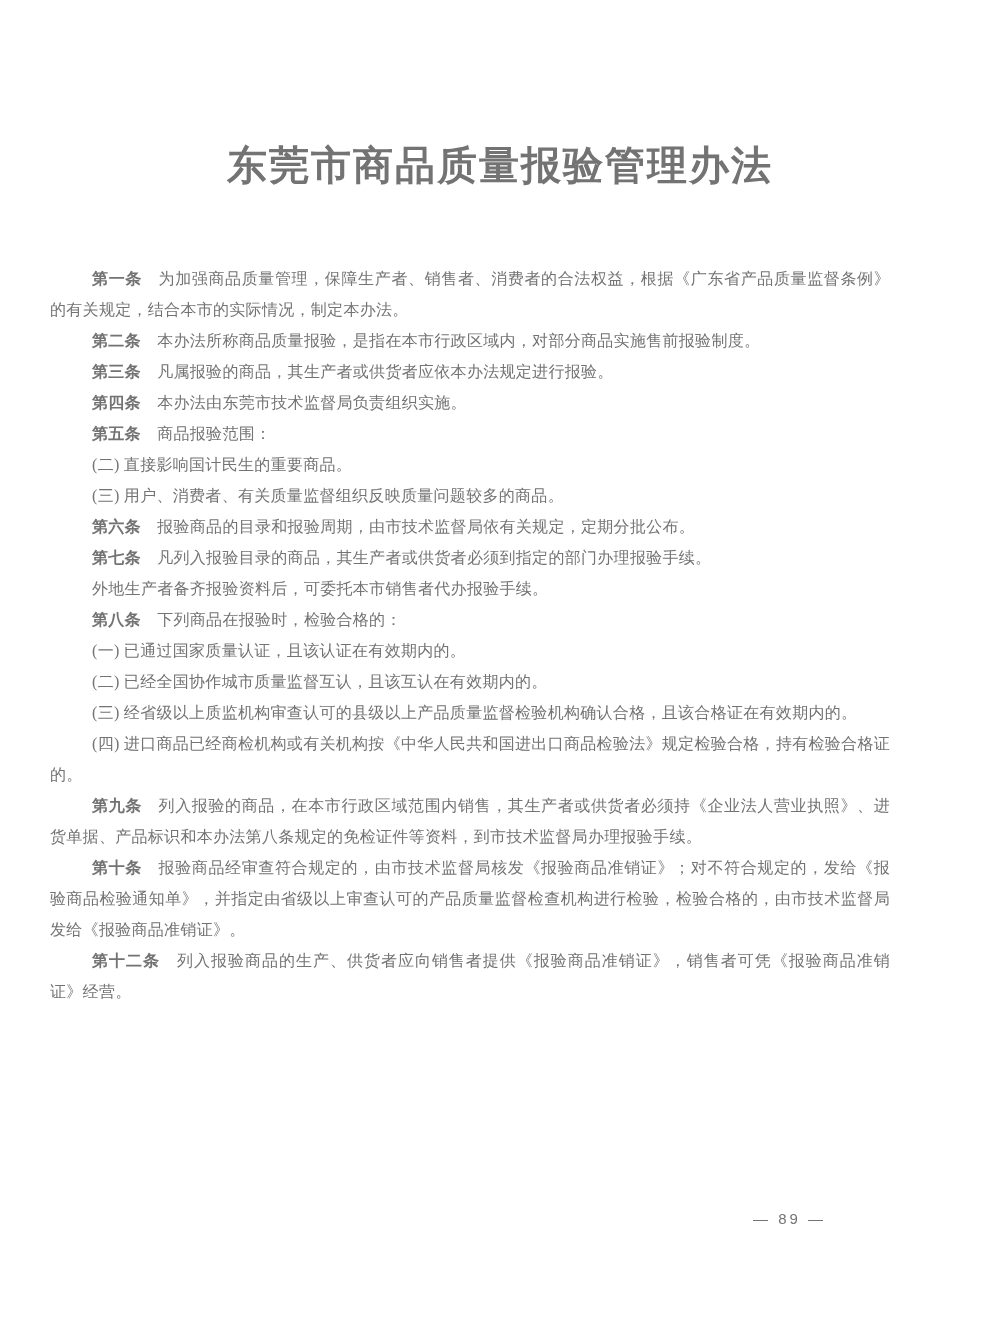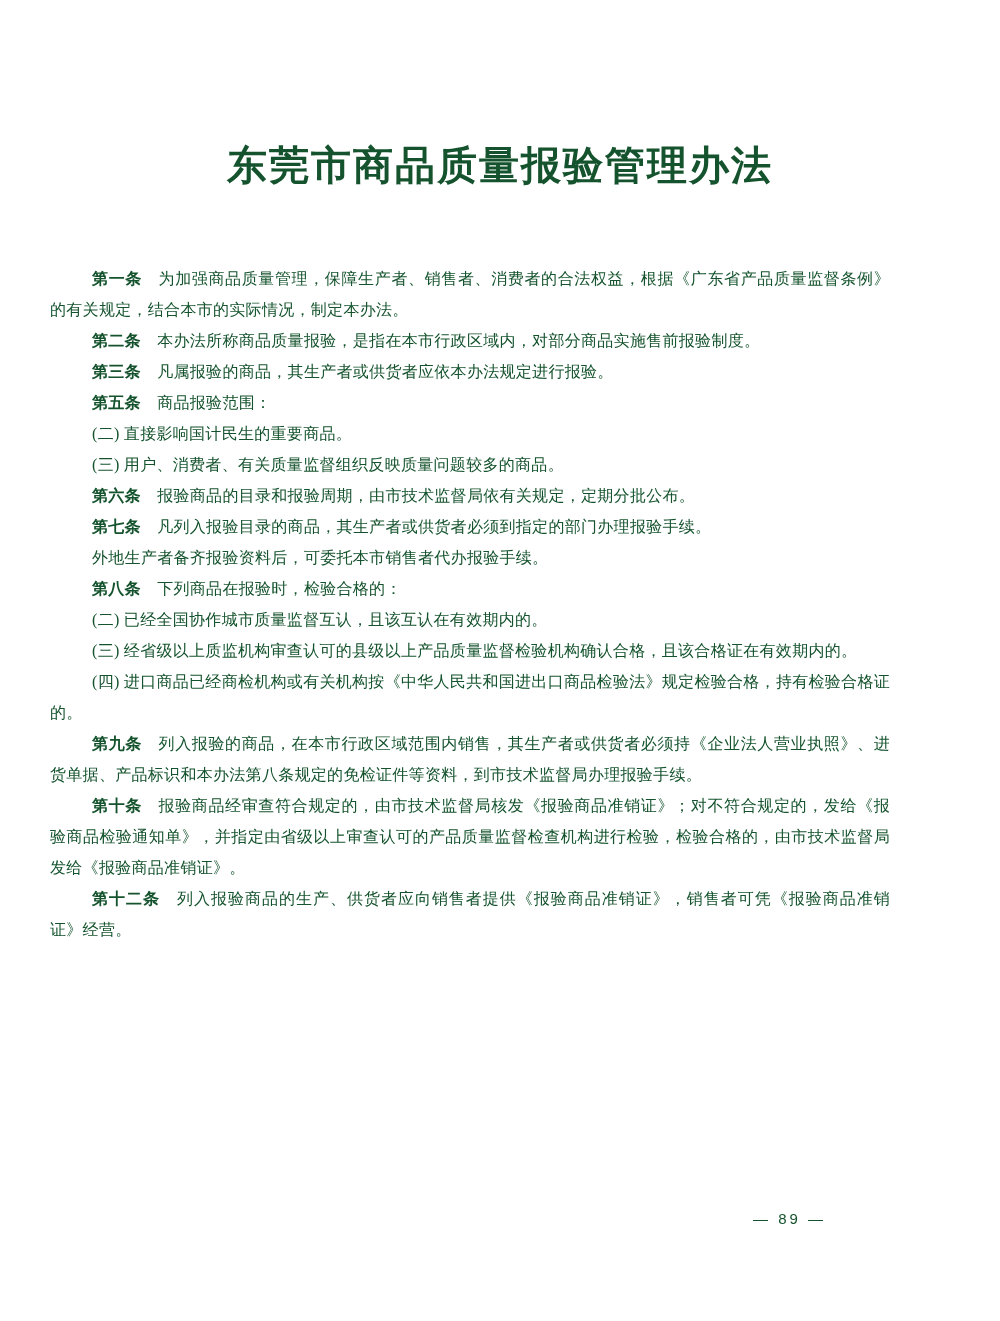--- a/index.html
+++ b/index.html
@@ -5,21 +5,21 @@
   html, body {
     margin: 0;
     padding: 0;
     background: #ffffff;
   }
   .page {
     position: relative;
     width: 1000px;
     height: 1321px;
     background: #ffffff;
-    color: #14532d;
+    color: #737373;
     overflow: hidden;
   }
   .doc-title {
     position: absolute;
     top: 138px;
     left: 0;
     width: 100%;
     margin: 0;
     text-align: center;
     font-family: "Liberation Sans", "DejaVu Sans", sans-serif;
@@ -62,27 +62,29 @@
 <body>
 
 <div class="page">
 
   <h1 class="doc-title">东莞市商品质量报验管理办法</h1>
 
   <div class="doc-body">
     <p><b class="article-label">第一条</b><span>　为加强商品质量管理，保障生产者、销售者、消费者的合法权益，根据《广东省产品质量监督条例》的有关规定，结合本市的实际情况，制定本办法。</span></p>
     <p><b class="article-label">第二条</b><span>　本办法所称商品质量报验，是指在本市行政区域内，对部分商品实施售前报验制度。</span></p>
     <p><b class="article-label">第三条</b><span>　凡属报验的商品，其生产者或供货者应依本办法规定进行报验。</span></p>
+    <p><b class="article-label">第四条</b><span>　本办法由东莞市技术监督局负责组织实施。</span></p>
     <p><b class="article-label">第五条</b><span>　商品报验范围：</span></p>
     <p><b class="article-label"></b><span>(二) 直接影响国计民生的重要商品。</span></p>
     <p><b class="article-label"></b><span>(三) 用户、消费者、有关质量监督组织反映质量问题较多的商品。</span></p>
     <p><b class="article-label">第六条</b><span>　报验商品的目录和报验周期，由市技术监督局依有关规定，定期分批公布。</span></p>
     <p><b class="article-label">第七条</b><span>　凡列入报验目录的商品，其生产者或供货者必须到指定的部门办理报验手续。</span></p>
     <p><b class="article-label"></b><span>外地生产者备齐报验资料后，可委托本市销售者代办报验手续。</span></p>
     <p><b class="article-label">第八条</b><span>　下列商品在报验时，检验合格的：</span></p>
+    <p><b class="article-label"></b><span>(一) 已通过国家质量认证，且该认证在有效期内的。</span></p>
     <p><b class="article-label"></b><span>(二) 已经全国协作城市质量监督互认，且该互认在有效期内的。</span></p>
     <p><b class="article-label"></b><span>(三) 经省级以上质监机构审查认可的县级以上产品质量监督检验机构确认合格，且该合格证在有效期内的。</span></p>
     <p><b class="article-label"></b><span>(四) 进口商品已经商检机构或有关机构按《中华人民共和国进出口商品检验法》规定检验合格，持有检验合格证的。</span></p>
     <p><b class="article-label">第九条</b><span>　列入报验的商品，在本市行政区域范围内销售，其生产者或供货者必须持《企业法人营业执照》、进货单据、产品标识和本办法第八条规定的免检证件等资料，到市技术监督局办理报验手续。</span></p>
     <p><b class="article-label">第十条</b><span>　报验商品经审查符合规定的，由市技术监督局核发《报验商品准销证》；对不符合规定的，发给《报验商品检验通知单》，并指定由省级以上审查认可的产品质量监督检查机构进行检验，检验合格的，由市技术监督局发给《报验商品准销证》。</span></p>
     <p><b class="article-label">第十二条</b><span>　列入报验商品的生产、供货者应向销售者提供《报验商品准销证》，销售者可凭《报验商品准销证》经营。</span></p>
   </div>
 
   <div class="page-number">— 89 —</div>
 

